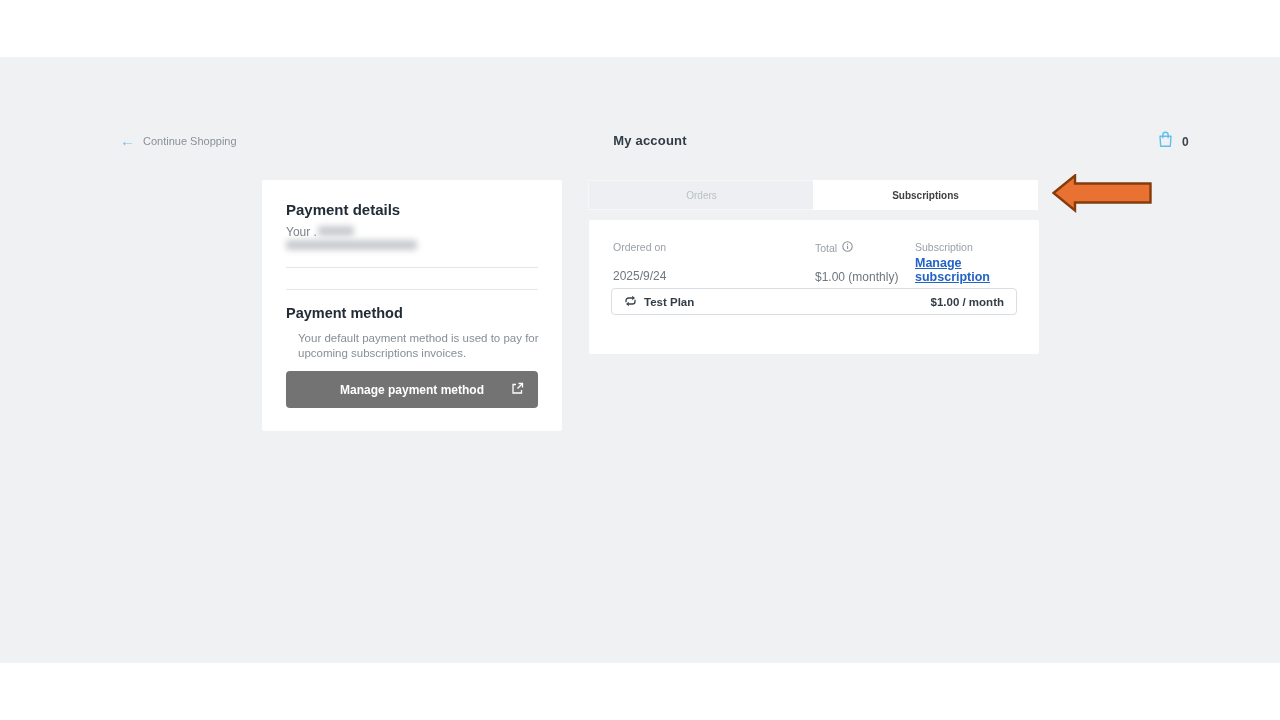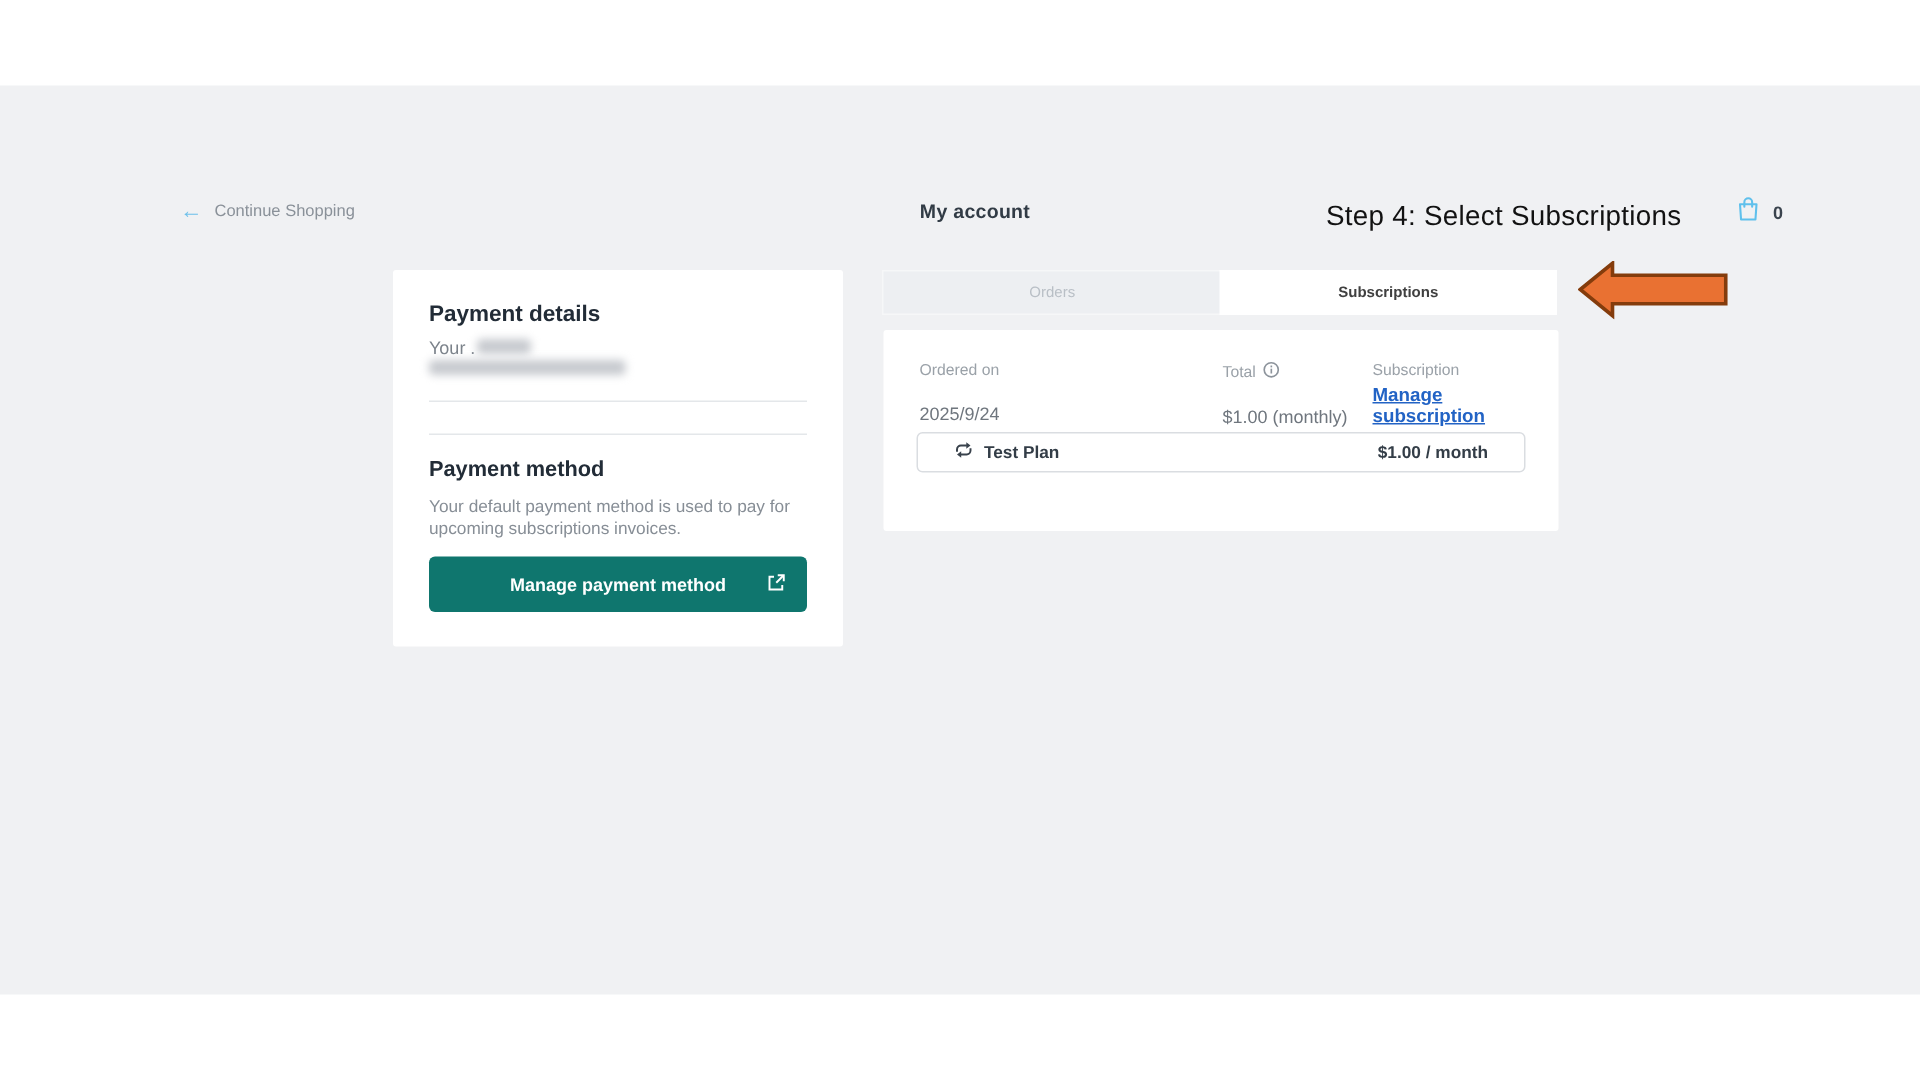--- a/index.html
+++ b/index.html
@@ -24,38 +24,38 @@
   
   .cust-card { position: absolute; left: 262px; top: 123px; width: 300px; height: 251px; background: #ffffff; border-radius: 2px; }
   .cust-heading { position: absolute; left: 24px; top: 21px; font-size: 15px; font-weight: bold; color: #222c37; }
   .cust-name { position: absolute; left: 24px; top: 45px; font-size: 12px; color: #7b828a; display: flex; align-items: center; }
   .blur-blob { background: #c7cacf; border-radius: 3px; filter: blur(3px); }
   .name-blob { position: absolute; left: 56px; top: 46px; width: 36px; height: 10px; }
   .email-blob { position: absolute; left: 24px; top: 60px; width: 131px; height: 10px; }
   .divider { position: absolute; left: 24px; width: 252px; height: 0; border-top: 1px solid #e4e7ea; }
   .div1 { top: 87px; } .div2 { top: 109px; }
   .pay-heading { position: absolute; left: 24px; top: 125px; font-size: 14.5px; font-weight: bold; color: #222c37; }
-  .pay-desc { position: absolute; left: 24px; top: 151px; width: 258px; font-size: 11.5px; line-height: 1.3; color: #878e96; }
-  .pay-btn { position: absolute; left: 24px; top: 191px; width: 252px; height: 37px; background: #0f766e; border: none; border-radius: 4px; color: #ffffff; font-family: "Liberation Sans", sans-serif; font-size: 12px; font-weight: bold; cursor: pointer; }
+  .pay-desc { position: absolute; left: 36px; top: 151px; width: 258px; font-size: 11.5px; line-height: 1.3; color: #878e96; }
+  .pay-btn { position: absolute; left: 24px; top: 191px; width: 252px; height: 37px; background: #737373; border: none; border-radius: 4px; color: #ffffff; font-family: "Liberation Sans", sans-serif; font-size: 12px; font-weight: bold; cursor: pointer; }
   .pay-btn .btn-icon { position: absolute; right: 14px; top: 11px; }
 
   
   .tabstrip { position: absolute; left: 588px; top: 123px; width: 450px; height: 30px; background: #edeff2; border: 1px solid #f6f7f8; display: flex; }
   .tab { flex: 1; display: flex; align-items: center; justify-content: center; font-size: 10px; cursor: pointer; }
   .tab-orders { color: #b9bfc6; }
   .tab-subs { background: #ffffff; color: #404040; font-weight: bold; margin: -1px; height: 30px; }
 
   
   .sub-card { position: absolute; left: 589px; top: 163px; width: 450px; height: 134px; background: #ffffff; border-radius: 2px; }
   .sub-col { position: absolute; top: 21px; }
   .col-ordered { left: 24px; } .col-total { left: 226px; } .col-subscription { left: 326px; }
   .sub-label { font-size: 10.5px; color: #9aa1a8; display: flex; align-items: center; gap: 5px; }
   .sub-value { margin-top: 16px; font-size: 12px; color: #6f767e; }
   .manage-link { margin-top: 3px; font-size: 12.5px; font-weight: bold; color: #2263c5; text-decoration: underline; cursor: pointer; }
-  .plan-row { position: absolute; left: 22px; top: 68px; width: 406px; height: 27px; border: 1px solid #dadde1; border-radius: 4px; display: flex; align-items: center; justify-content: space-between; padding: 0 24px; }
+  .plan-row { position: absolute; left: 22px; top: 68px; width: 406px; height: 27px; border: 1px solid #dadde1; border-radius: 4px; display: flex; align-items: center; justify-content: space-between; padding: 0 12px; }
   .plan-name { display: flex; align-items: center; gap: 7px; font-size: 11.5px; font-weight: bold; color: #333d47; }
   .plan-price { font-size: 11.5px; font-weight: bold; color: #333d47; }
 </style>
 </head>
 <body>
 
 <div id="slide">
   <div id="screen">
 
     <div class="continue">
@@ -66,21 +66,20 @@
     <div class="cart">
       <span>
         <svg width="15" height="17" viewBox="0 0 15 17" fill="none">
           <path d="M2 5.2 H13 L12.3 15.3 H2.7 Z" stroke="#5fc0ec" stroke-width="1.4" stroke-linejoin="round"></path>
           <path d="M4.9 6.8 V3.8 A2.6 2.6 0 0 1 10.1 3.8 V6.8" stroke="#5fc0ec" stroke-width="1.4" fill="none" stroke-linecap="round"></path>
         </svg>
       </span>
       <span class="count">0</span>
     </div>
 
-    <div class="step-note">Step 4: Select Subscriptions</div>
     <div class="block-arrow">
       <svg width="100" height="39" viewBox="0 0 100 39">
         <polygon points="1.5,19 23,1.5 23,9.5 98.5,9.5 98.5,28.5 23,28.5 23,36.5" fill="#e97132" stroke="#843c0c" stroke-width="2.4" stroke-linejoin="miter"></polygon>
       </svg>
     </div>
 
     <div class="cust-card">
       <div class="cust-heading">Payment details</div>
       <div class="cust-name">Your .</div>
       <div class="blur-blob name-blob"></div>

